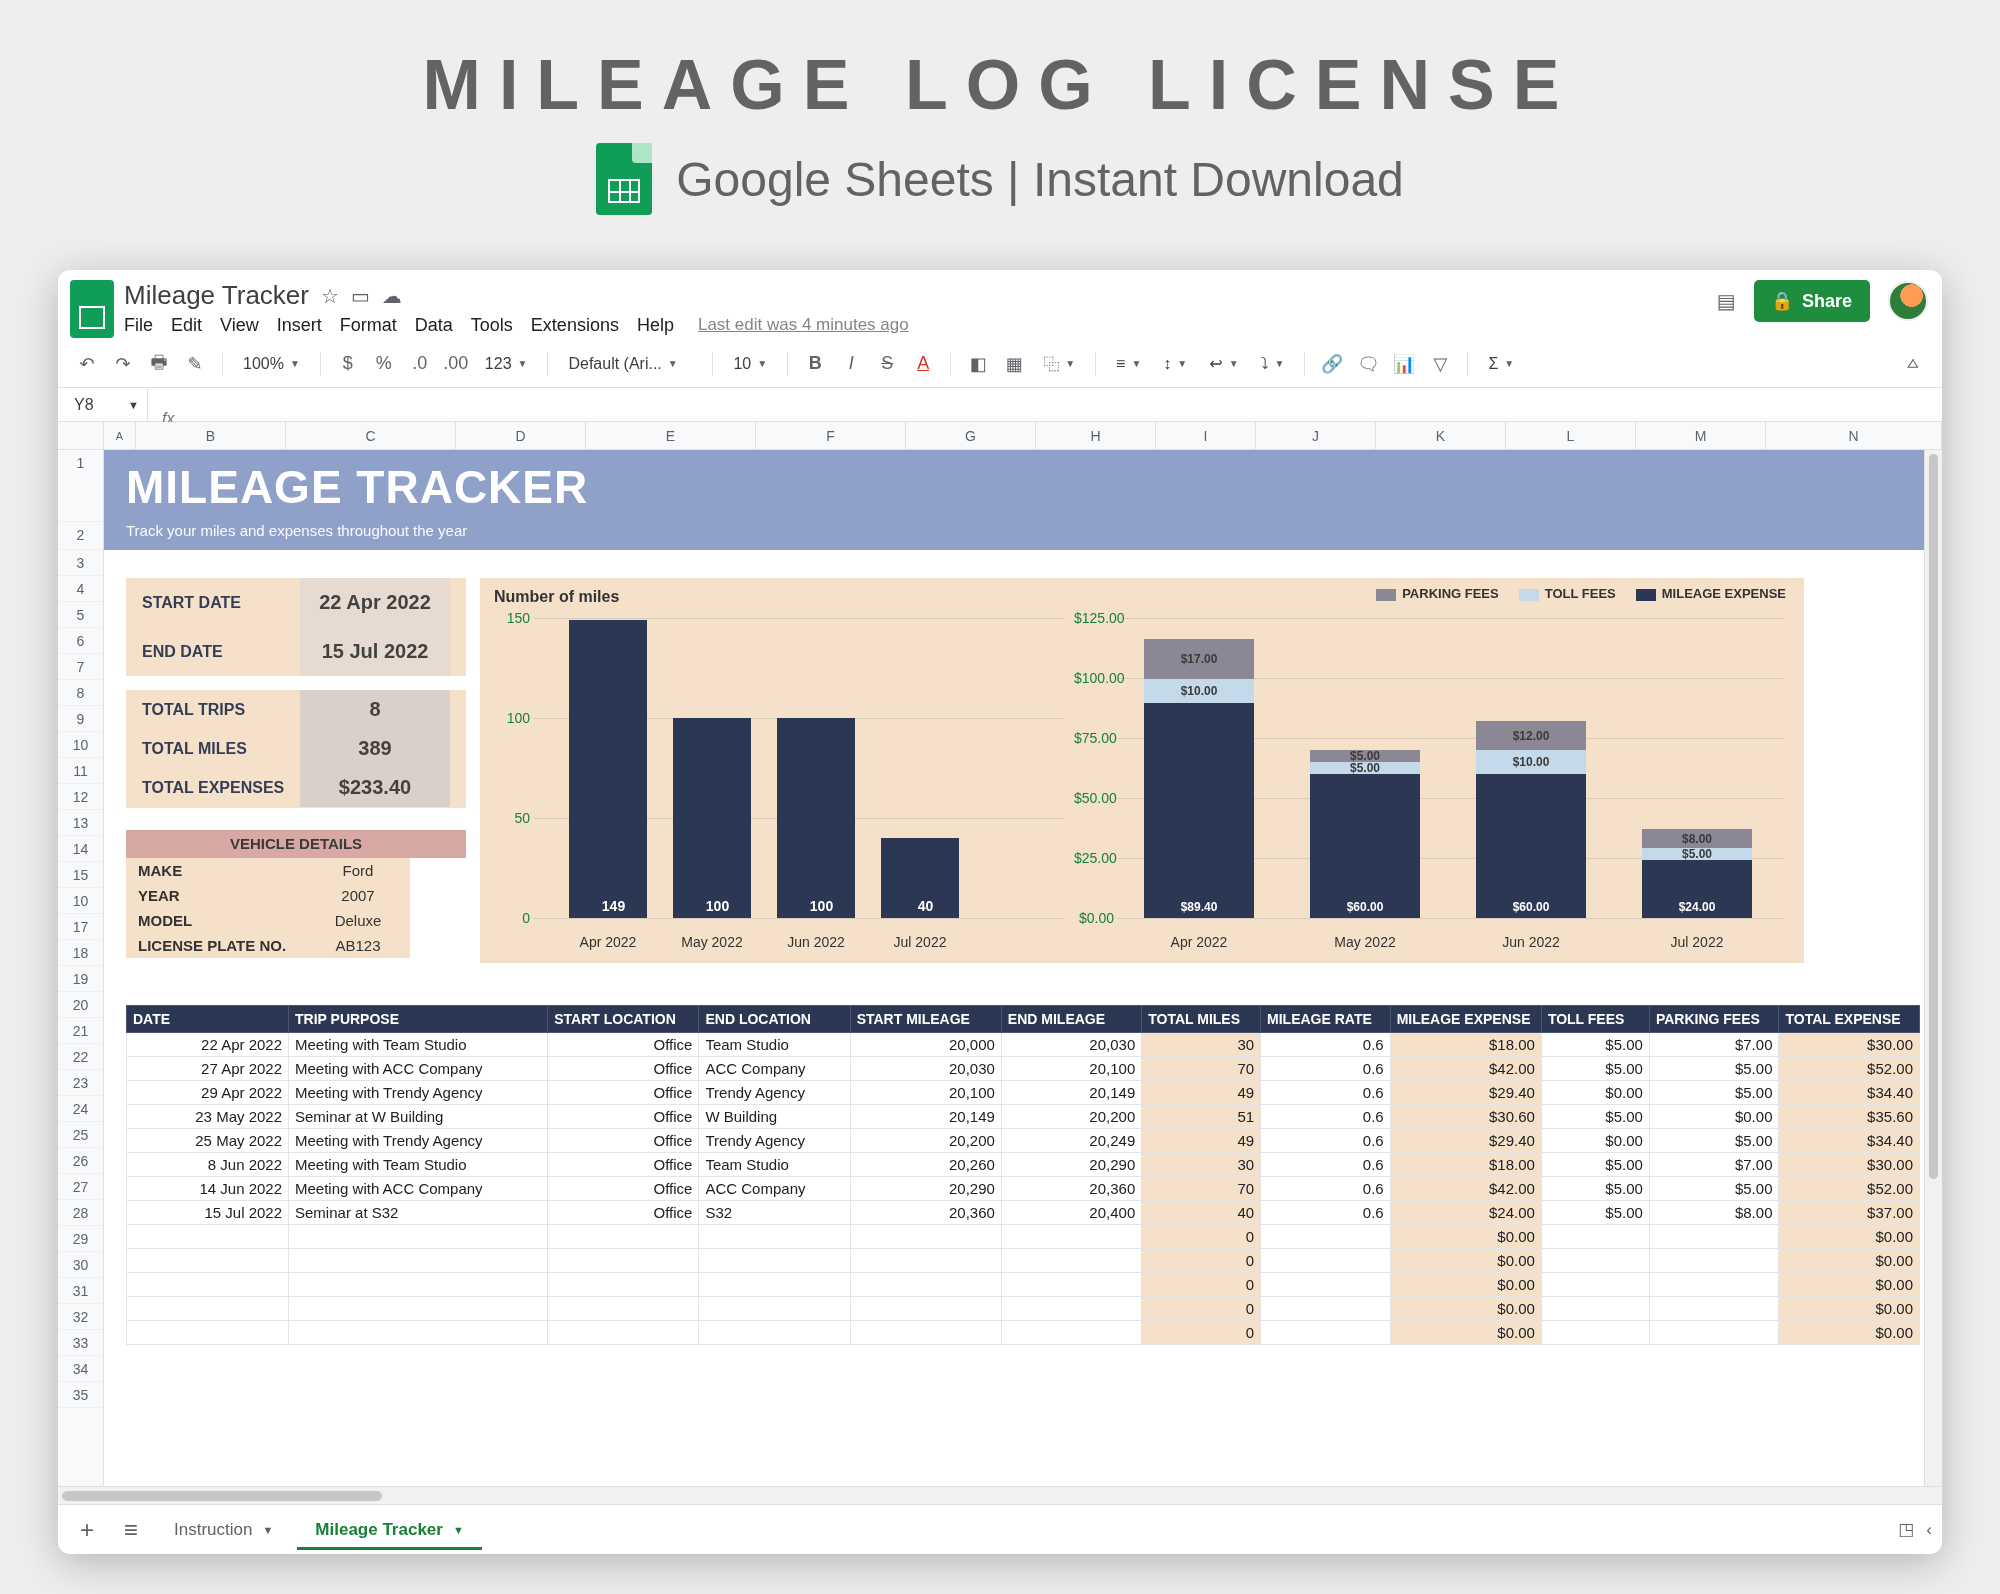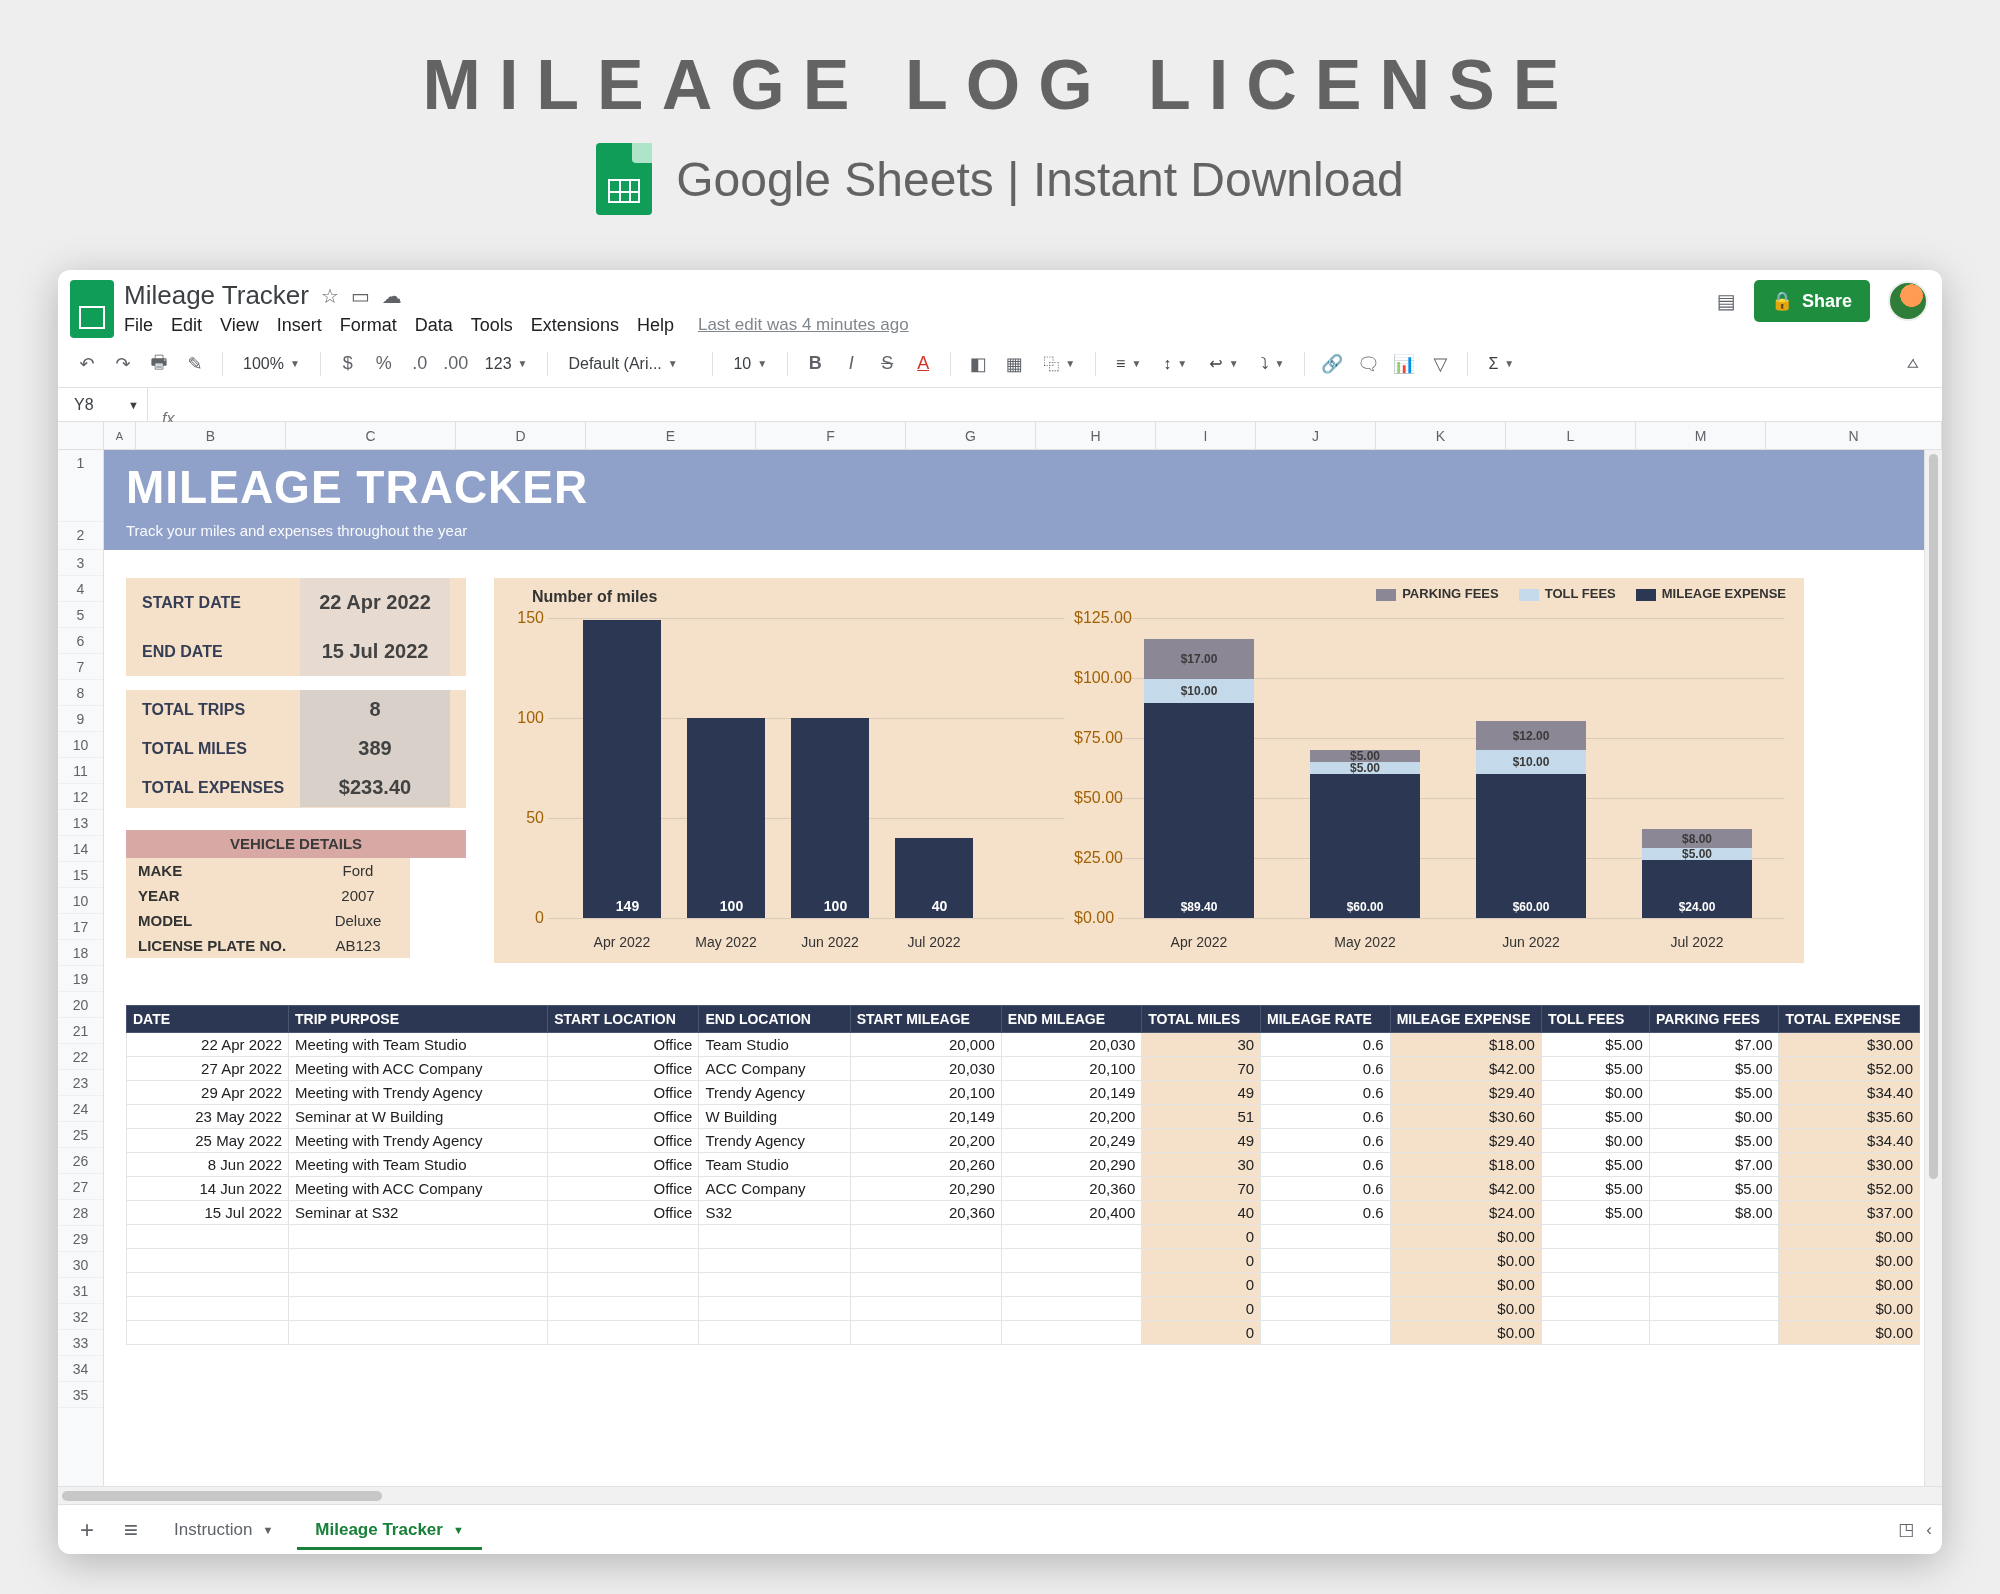--- a/index.html
+++ b/index.html
@@ -127,25 +127,25 @@
   .card-sum .lbl { font-weight:700; color:#353d55; font-size:16px; }
   .card-sum .val { font-weight:700; color:#424242; font-size:20px; width:150px; text-align:center; background:#d9d1c9; height:39px; display:flex; align-items:center; justify-content:center; }
 
   .vehicle-hdr { position:absolute; left:22px; top:280px; width:340px; height:28px; background:#d8a9a4; color:#3a3a3a; font-weight:700; text-align:center; line-height:28px; font-size:15px; }
   .vehicle-body { position:absolute; left:22px; top:308px; width:284px; background:#f5e1c9; }
   .vehicle-body .vr { display:flex; height:25px; font-size:15px; }
   .vehicle-body .vl { width:180px; padding-left:12px; font-weight:600; color:#333; line-height:25px; }
   .vehicle-body .vv { flex:1; text-align:center; line-height:25px; color:#333; }
 
   .chart-card { background:#f5e1c9; }
-  .chart1 { left:390px; top:28px; width:640px; height:385px;padding-left:24px; }
+  .chart1 { left:376px; top:28px; width:640px; height:385px; }
   .chart2 { left:960px; top:28px; width:740px; height:385px; }
   .chart-title { font-size:16px; font-weight:700; color:#333; padding:10px 14px; }
   .plot { position:absolute; left:54px; right:20px; top:40px; bottom:40px; }
-  .ytick { position:absolute; left:-44px; width:40px; text-align:right; font-size:16px; color:#a16207; transform:translateY(-50%); }
+  .ytick { position:absolute; left:-44px; width:40px; text-align:right; font-size:14px; color:#15803d; transform:translateY(-50%); }
   .gridline { position:absolute; left:0; right:0; height:1px; background:#d9cbb9; }
   .bar { position:absolute; bottom:0; background:#2c3853; }
   .bar-lbl { position:absolute; bottom:4px; left:0; right:0; text-align:center; color:#fff; font-size:14px; font-weight:700;margin-left:11px; }
   .xlabel { position:absolute; bottom:-32px; font-size:14px; color:#333; text-align:center; }
   .seg { position:absolute; left:0; right:0; }
   .seg.mil { background:#2c3853; }
   .seg.toll { background:#c4d9e9; }
   .seg.park { background:#8c8795; }
   .seg-lbl { position:absolute; left:0; right:0; text-align:center; font-size:12px; font-weight:700; color:#3a3a3a; }
   .legend { position:absolute; top:8px; right:18px; display:flex; gap:20px; font-size:13px; font-weight:700; color:#333; align-items:center; }

